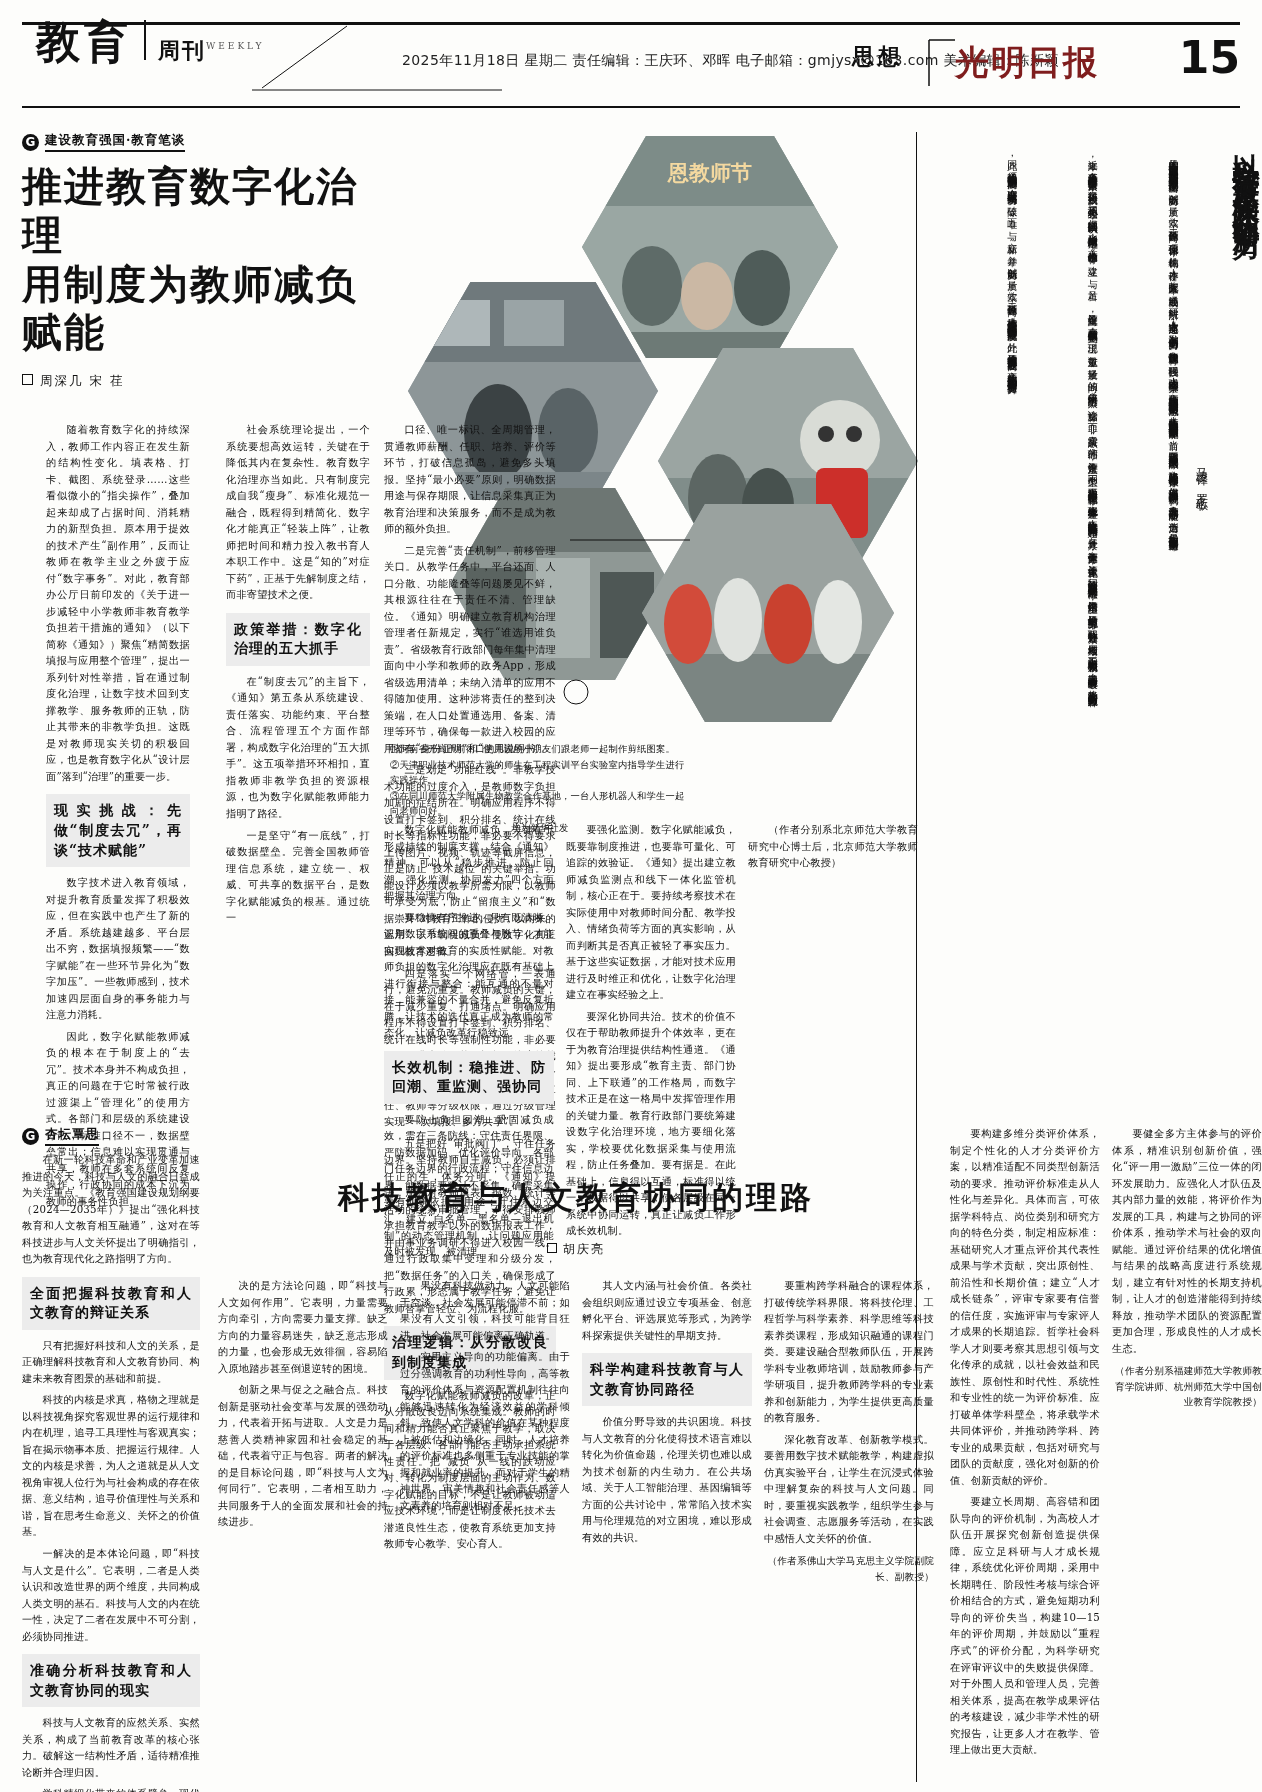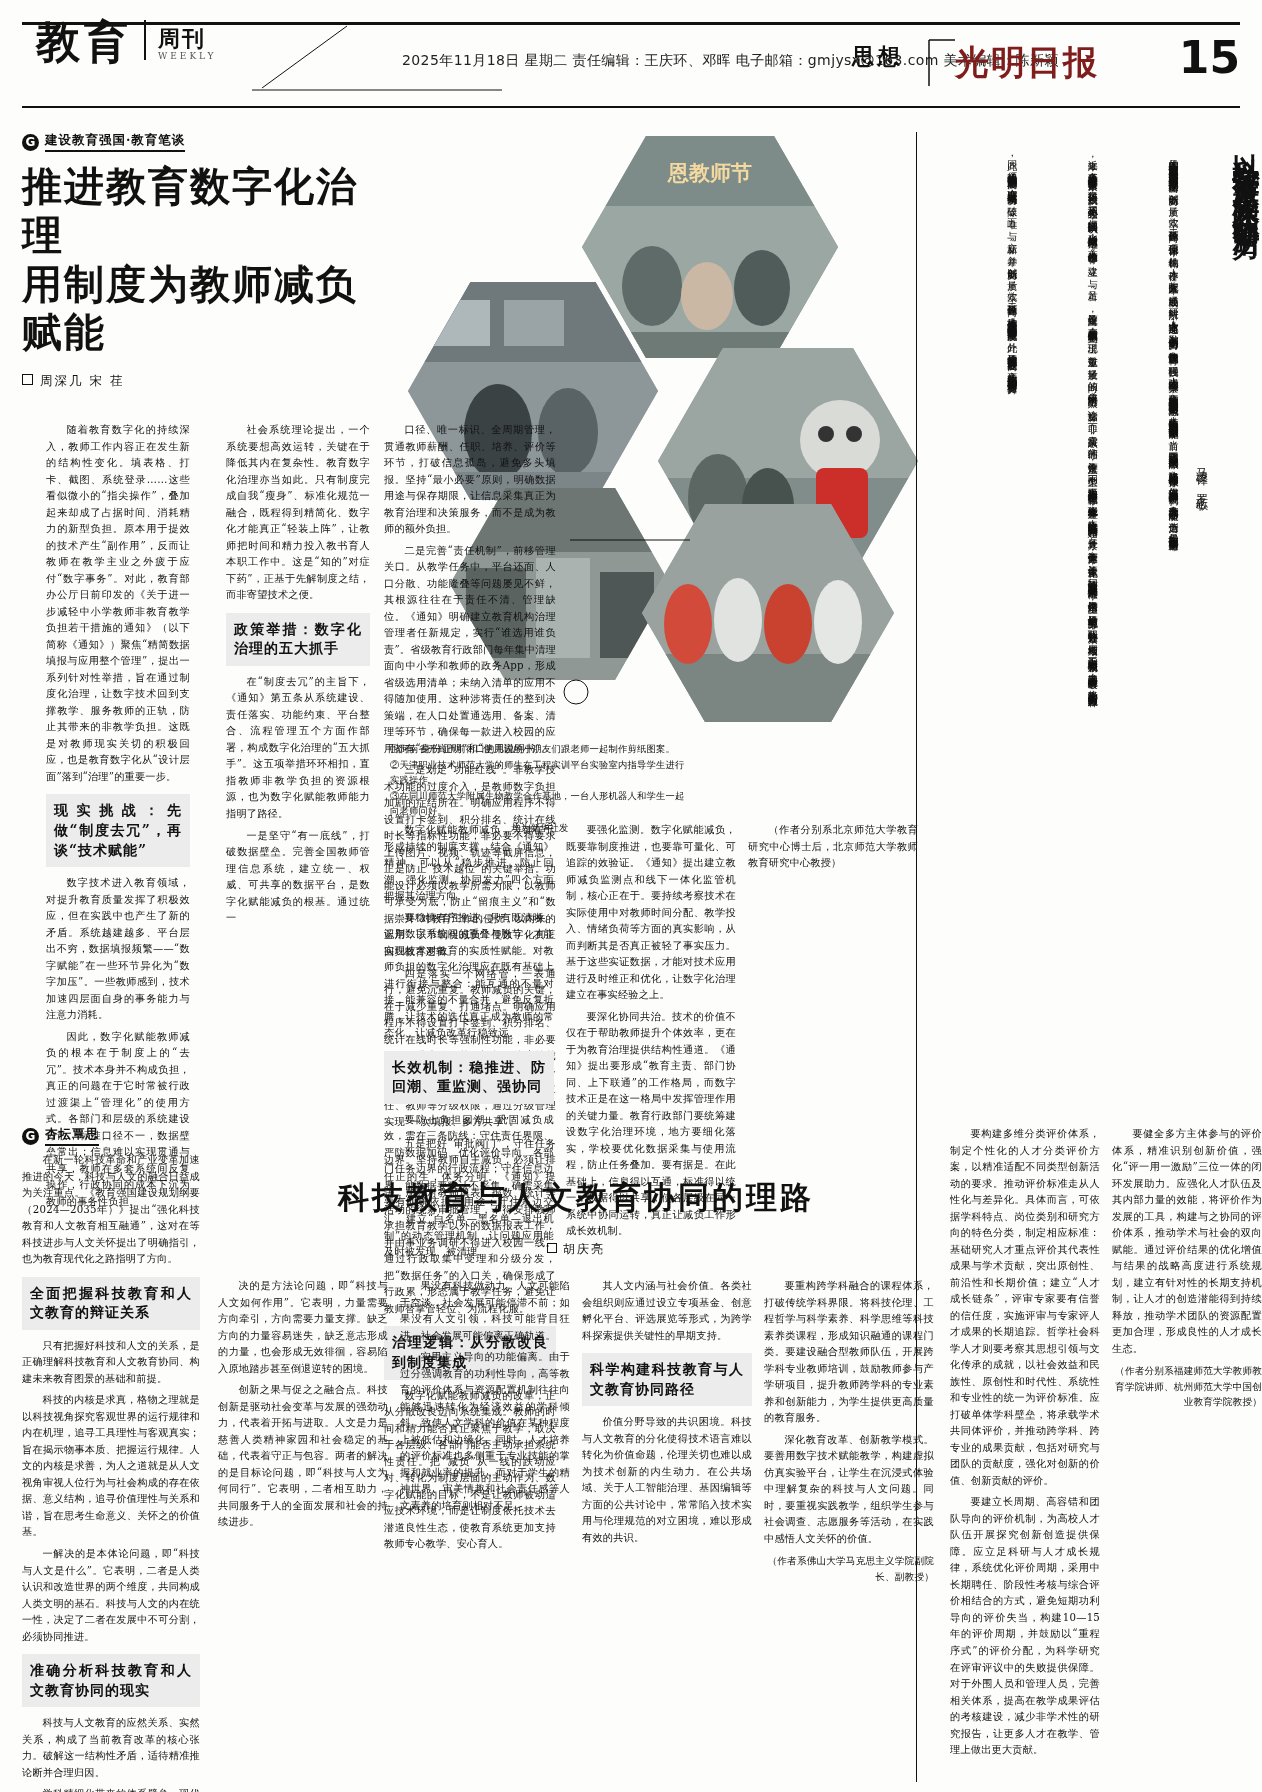--- a/index.html
+++ b/index.html
@@ -14,21 +14,21 @@
   .page{position:relative;width:1262px;height:1792px;box-sizing:border-box;padding:0;}
 
   
   .masthead{position:relative;height:92px;border-bottom:2px solid #111;margin:14px 22px 0 22px;}
   .mh-left{position:absolute;left:14px;top:6px;display:flex;align-items:flex-end;gap:8px;}
   .mh-jiaoyu{
     font-family:"DejaVu Serif",serif;font-weight:bold;font-size:44px;letter-spacing:4px;
     color:#111;line-height:1;
   }
   .mh-bar{width:2px;height:40px;background:#111;margin:0 4px 4px 4px;}
-  .mh-week{display:flex;flex-direction:column;line-height:1;padding-bottom:3px;}
+  .mh-week{display:flex;flex-direction:row;line-height:1;padding-bottom:3px;}
   .mh-week .cn{font-size:22px;letter-spacing:2px;font-weight:bold;}
   .mh-week .en{font-size:9px;letter-spacing:3px;color:#555;margin-top:3px;}
   .mh-slant{position:absolute;left:230px;top:8px;width:250px;height:70px;}
   .mh-meta{position:absolute;left:380px;top:38px;font-size:14px;color:#222;letter-spacing:.4px;
     font-family:"DejaVu Sans","Liberation Sans",sans-serif;white-space:nowrap;}
   .mh-sixiang{position:absolute;left:830px;top:28px;font-size:22px;font-weight:bold;letter-spacing:4px;}
   .mh-gm{position:absolute;left:905px;top:22px;width:230px;height:48px;}
   .mh-gm .logo{
     font-size:34px;font-weight:bold;letter-spacing:2px;color:#7f1d1d;
     font-family:Liberation Sans, sans-serif;

